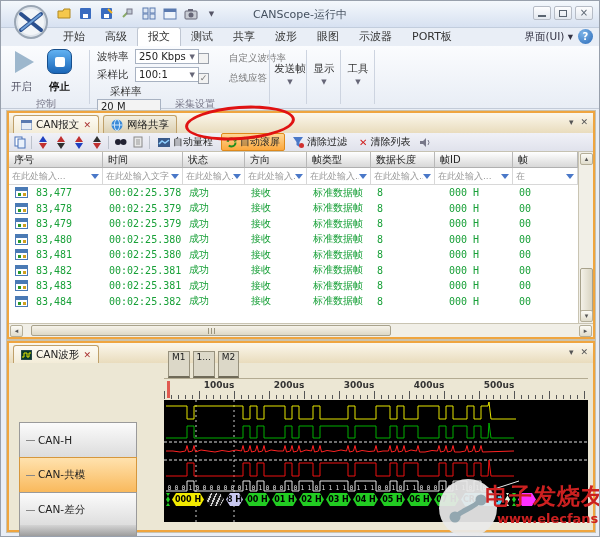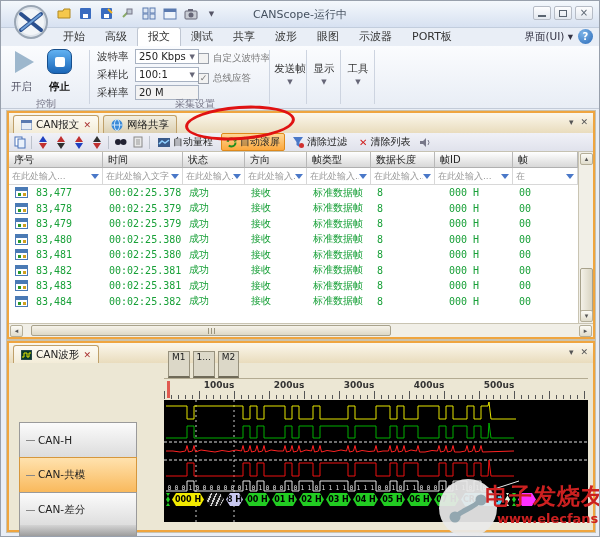--- a/index.html
+++ b/index.html
@@ -29,21 +29,21 @@
 #stop-icon{position:absolute;left:46px;top:3px;width:25px;height:25px;border-radius:7px;background:linear-gradient(#62b2f2,#1a66b8);border:1px solid #174f8d;display:flex;align-items:center;justify-content:center;}
 #stop-icon>div{width:10px;height:10px;background:#fff;border-radius:2px;}
 .ctl-label{position:absolute;top:34px;font-size:10.5px;}
 .acq-row{position:absolute;display:flex;align-items:center;}
 .acq-label{font-size:10.5px;color:#333;width:38px;}
 .acq-input{width:64px;height:15px;border:1px solid #a8b2c2;background:#fff;font-size:10px;color:#222;display:flex;align-items:center;padding:0 3px;position:relative;}
 .acq-input .dd{margin-left:auto;font-size:7px;color:#667;}
 .acq-input.plain{background:#f3f3f3;}
 .chk-row{position:absolute;display:flex;align-items:center;gap:4px;}
 .chk-box{width:11px;height:11px;border:1px solid #9aa0aa;background:#f2f2f2;font-size:9px;color:#777;display:flex;align-items:center;justify-content:center;line-height:1;}
-.chk-label{font-size:9.5px;color:#777;white-space:nowrap;}
+.chk-label{font-size:9.5px;color:#777;white-space:nowrap;margin-left:16px;}
 #red-ellipse{position:absolute;left:184px;top:60px;width:110px;height:34px;border:3px solid #e01212;border-radius:50%;transform:rotate(-4deg);z-index:20;}
 .action-btn{position:absolute;top:6px;width:34px;height:44px;display:flex;flex-direction:column;align-items:center;justify-content:center;font-size:10.5px;color:#333;gap:2px;}
 .action-btn .dd{font-size:7px;color:#667;}
 
 .panel{position:absolute;left:6px;width:588px;border:2px solid #efa53f;background:#ece7d4;box-shadow:0 0 0 1px #c9c2ae;}
 #msg-panel{top:110px;height:228px;display:flex;flex-direction:column;}
 #wave-panel{top:340px;height:191px;}
 .tabbar{height:20px;background:linear-gradient(#fbf7ec,#e9dcbd);display:flex;align-items:flex-end;position:relative;flex:none;}
 .ptab{height:18px;display:flex;align-items:center;gap:4px;padding:0 7px;font-size:10.5px;color:#222;background:linear-gradient(#f2eedf,#dcd0b2);border:1px solid #bfa06a;border-bottom:none;border-radius:3px 3px 0 0;margin-left:4px;}
 .ptab.active{background:linear-gradient(#fdfbf4,#f3ecd8);justify-content:flex-end;}
@@ -206,21 +206,21 @@
             <span class="dd">▼</span>
           </div>
         </div>
         <div class="acq-row" style="left: 96px; top: 21px;">
           <span class="acq-label">采样比</span>
           <div class="acq-input">
             <span>100:1</span>
             <span class="dd">▼</span>
           </div>
         </div>
-        <div class="acq-row" style="left: 96px; top: 39px;">
+        <div class="acq-row" style="left: 96px; top: 39px; flex-direction: column;">
           <span class="acq-label">采样率</span>
           <div class="acq-input plain">
             <span>20 M</span>
           </div>
         </div>
       </div>
     <div id="acq-checks">
         <div class="chk-row" style="left: 197px; top: 6px;">
           <span class="chk-box"></span>
           <span class="chk-label">自定义波特率</span>

